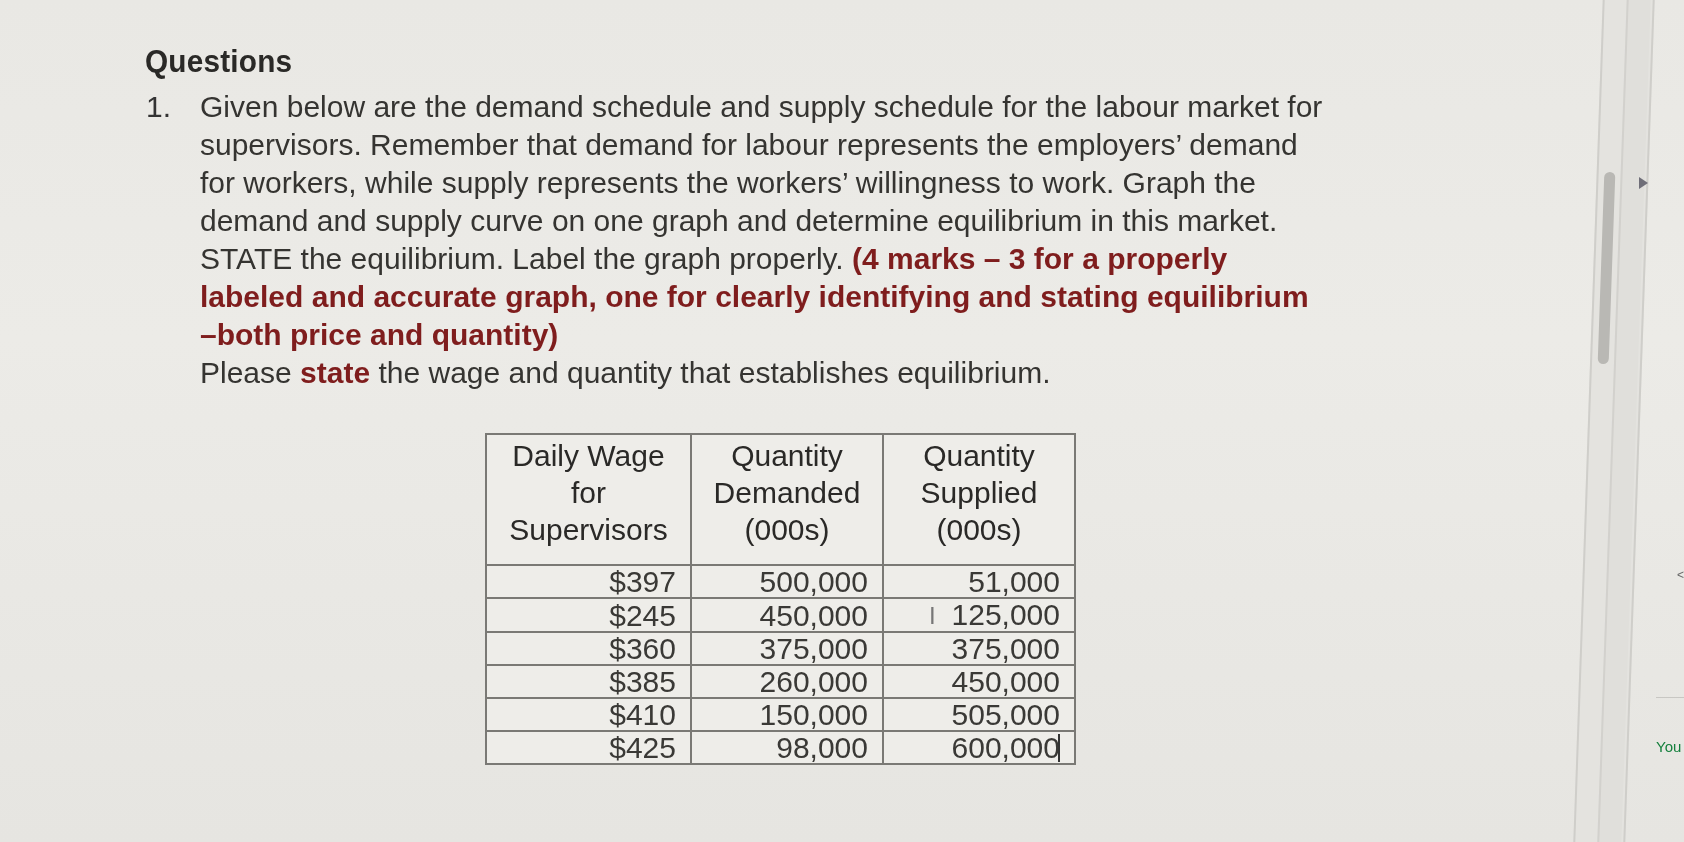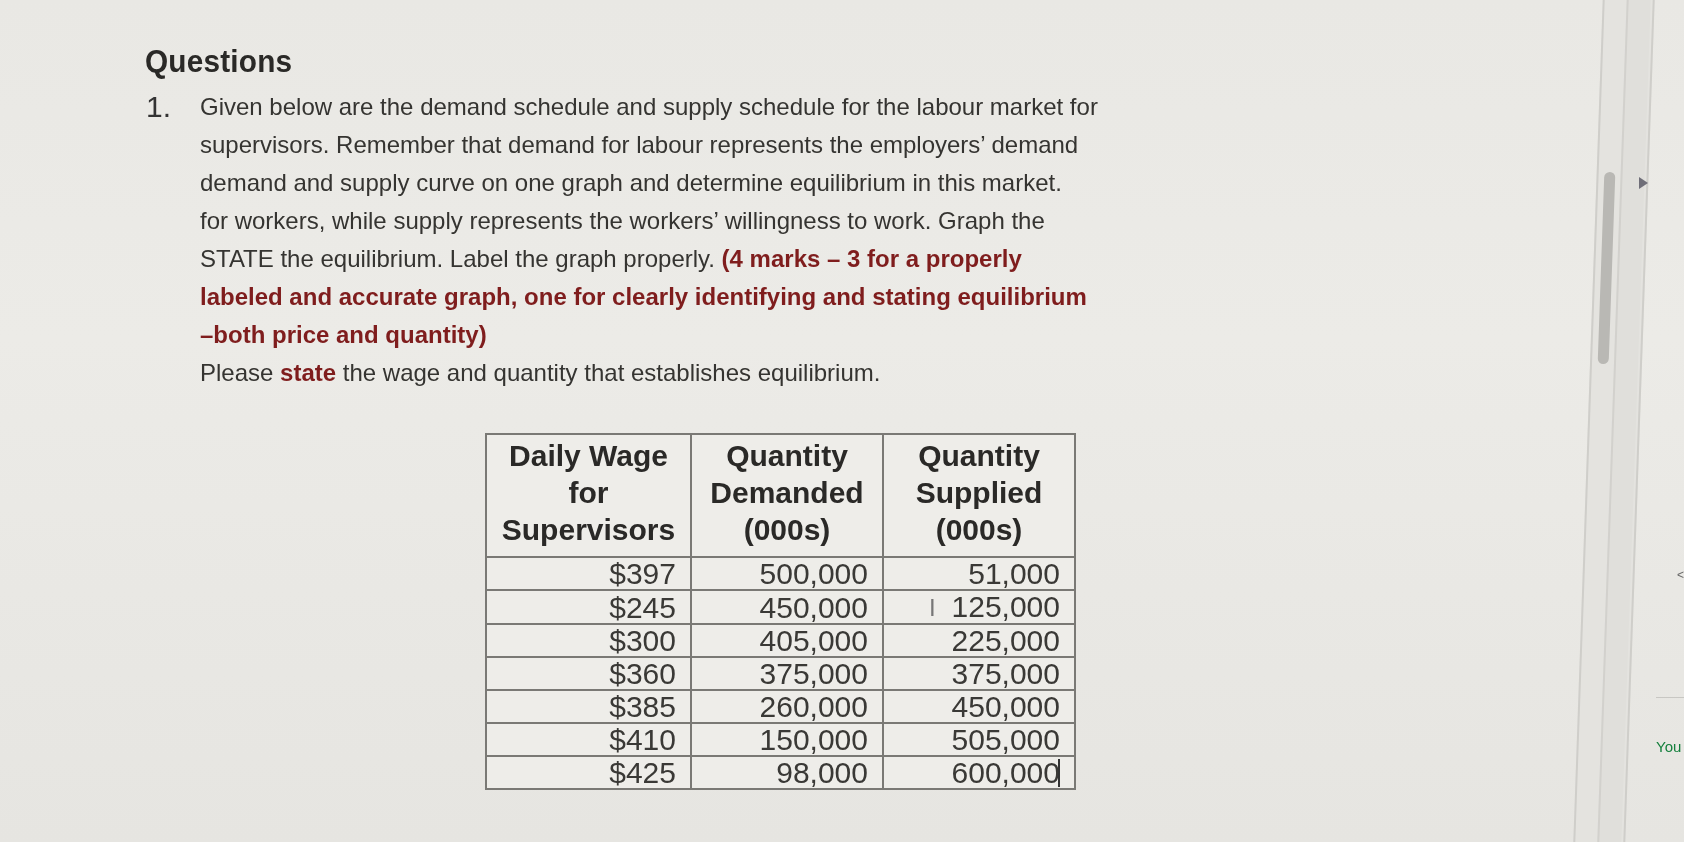--- a/index.html
+++ b/index.html
@@ -12,31 +12,31 @@
     .page { position:absolute; left:0; top:0; width:1600px; height:842px; }
     .heading {
       position:absolute; left:145px; top:44px;
       font-size:31px; font-weight:bold; color:#2a2927; letter-spacing:0.2px;
       font-family: "Liberation Sans", sans-serif;
       transform: scaleX(0.96); transform-origin:left;
     }
     .q-num { position:absolute; left:146px; top:90px; font-size:30px; color:#333; }
     .q-body {
       position:absolute; left:200px; top:88px; width:1260px;
-      font-size:24px; line-height:38px; color:#353431;
+      font-size:30px; line-height:38px; color:#353431;
     }
     .q-body .line { white-space:nowrap; display:block; }
     .q-body b { color:#7f1d1d; }
     .table-wrap { position:absolute; left:485px; top:433px; }
     table { border-collapse:collapse; background:#eeede9; }
     td, th {
       border:2px solid #7a7975; padding:0 14px; font-size:30px; color:#3a3936;
     }
     th {
-      font-weight:bold; text-align:center; line-height:37px; padding-top:2px; padding-bottom:8px; color:#2a2927;
+      font-weight:normal; text-align:center; line-height:37px; padding-top:2px; padding-bottom:16px; color:#2a2927;
     }
     td { text-align:right; height:31px; line-height:31px; }
     .c1 { width:175px; }
     .c2 { width:162px; }
     .c3 { width:162px; }
     .cursor-ibeam { display:inline-block; font-size:24px; color:#777; margin-right:16px; vertical-align:1px; font-weight:normal; }
     .caret { display:inline-block; width:2px; height:28px; background:#333; vertical-align:-4px; margin-left:-2px; }
     
     .scroll-track-outer {
       position:absolute; left:1588px; top:0; width:48px; height:842px;
@@ -64,22 +64,22 @@
 <body>
 
 <div class="page">
   <div class="heading">Questions</div>
 
   <div class="q-num">1.</div>
 
   <div class="q-body">
     <span class="line">Given below are the demand schedule and supply schedule for the labour market for</span>
     <span class="line">supervisors. Remember that demand for labour represents the employers’ demand</span>
+    <span class="line">for workers, while supply represents the workers’ willingness to work. Graph the</span>
     <span class="line">demand and supply curve on one graph and determine equilibrium in this market.</span>
-    <span class="line">for workers, while supply represents the workers’ willingness to work. Graph the</span>
     <span class="line"><span>STATE the equilibrium. Label the graph properly. </span><b>(4 marks – 3 for a properly</b></span>
     <span class="line"><b>labeled and accurate graph, one for clearly identifying and stating equilibrium</b></span>
     <span class="line"><b>–both price and quantity)</b></span>
     <span class="line"><span>Please </span><b>state</b><span> the wage and quantity that establishes equilibrium.</span></span>
   </div>
 
   <div class="table-wrap">
     <table>
       <thead>
         <tr>
@@ -105,25 +105,20 @@
           <td>$397</td>
           <td>500,000</td>
           <td>51,000</td>
         </tr>
         <tr>
           <td>$245</td>
           <td>450,000</td>
           <td><span class="cursor-ibeam">I</span><span>125,000</span></td>
         </tr>
         <tr>
-          <td>$300</td>
-          <td>405,000</td>
-          <td>225,000</td>
-        </tr>
-        <tr>
           <td>$360</td>
           <td>375,000</td>
           <td>375,000</td>
         </tr>
         <tr>
           <td>$385</td>
           <td>260,000</td>
           <td>450,000</td>
         </tr>
         <tr>

